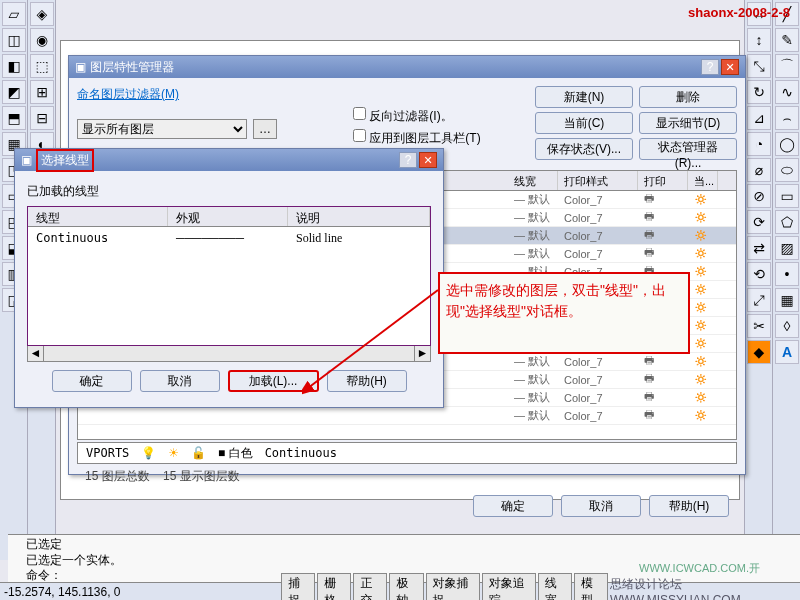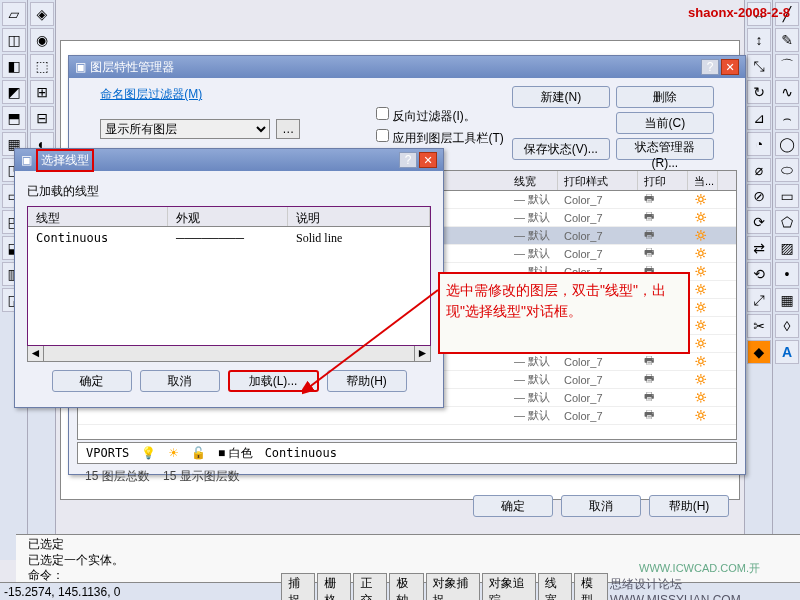--- a/index.html
+++ b/index.html
@@ -47,21 +47,21 @@
 .lt-c1{width:140px}.lt-c2{width:120px}.lt-c3{flex:1}
 .lt-row{display:flex;padding:2px 0}
 .lt-row span{padding:2px 8px}
 .lt-scroll{display:flex;height:16px;background:#e8e8e8;border:1px solid #888;border-top:none}
 .lt-scroll .ar{width:16px;text-align:center;border-right:1px solid #888}
 .lt-scroll .ar:last-child{border-left:1px solid #888;border-right:none;margin-left:auto}
 .lt-btns{display:flex;gap:8px;justify-content:center;margin-top:8px}
 .load-hl{border:2px solid #d00!important}
 .annotation{position:absolute;left:438px;top:272px;width:252px;height:82px;border:2px solid #d00;background:#fafaf6;padding:6px;color:#d00;font-size:14px;line-height:1.5;z-index:20}
 .arrow-svg{position:absolute;left:302px;top:270px;z-index:19;pointer-events:none}
-.cmd-line{position:absolute;left:16px;bottom:18px;right:0;height:48px;background:#f8f8f8;border-top:1px solid #888;padding:2px 12px;font-size:11px;line-height:1.3}
+.cmd-line{position:absolute;left:8px;bottom:18px;right:0;height:48px;background:#f8f8f8;border-top:1px solid #888;padding:2px 18px;font-size:11px;line-height:1.3}
 .status-bar{position:absolute;left:0;bottom:0;right:0;height:18px;background:#dde3f0;border-top:1px solid #888;display:flex;align-items:center;font-size:11px}
 .status-bar .coord{width:180px;padding-left:4px}
 .status-bar .modes{display:flex;margin-left:120px}
 .status-bar .modes span{border:1px solid #888;padding:1px 6px;margin-right:2px;background:#e8e8e8}
 .wm2{position:absolute;right:40px;bottom:24px;color:#6a8;font-size:11px;z-index:30}
 </style>
 </head>
 <body>
 
 <div class="watermark">shaonx-2008-2-8</div>
@@ -136,39 +136,40 @@
     <div class="t">
         <span>▣</span>
         <span>图层特性管理器</span>
       </div>
     <div style="display:flex">
         <div class="dlg-help">?</div>
         <div class="dlg-close">✕</div>
       </div>
   </div>
   <div class="layer-body">
-    <div style="display:flex;justify-content:center">
+    <div style="display:flex;justify-content:space-between">
       <div>
         <span class="filter-lbl">命名图层过滤器(M)</span>
         <div class="filter-row">
           <select><option>显示所有图层</option></select>
           <button class="filter-btn">…</button>
           <div class="chk-col">
             <label><input type="checkbox" style=""> <span>反向过滤器(I)。</span></label>
             <label><input type="checkbox" style=""> <span>应用到图层工具栏(T)</span></label>
           </div>
         </div>
       </div>
       <div style="width:210px">
         <div class="btn-row">
           <button class="btn" style="width:98px">新建(N)</button>
           <button class="btn" style="width:98px">删除</button>
         </div>
         <div class="btn-row">
           <button class="btn" style="width:98px">当前(C)</button>
+          <button class="btn" style="width:98px">显示细节(D)</button>
         </div>
         <div class="btn-row">
           <button class="btn" style="width:98px">保存状态(V)...</button>
           <button class="btn" style="width:98px">状态管理器(R)...</button>
         </div>
       </div>
     </div>
     <div class="layer-list">
       <div class="layer-hdr" style="padding-left:430px">
         <span class="lw">线宽</span>

